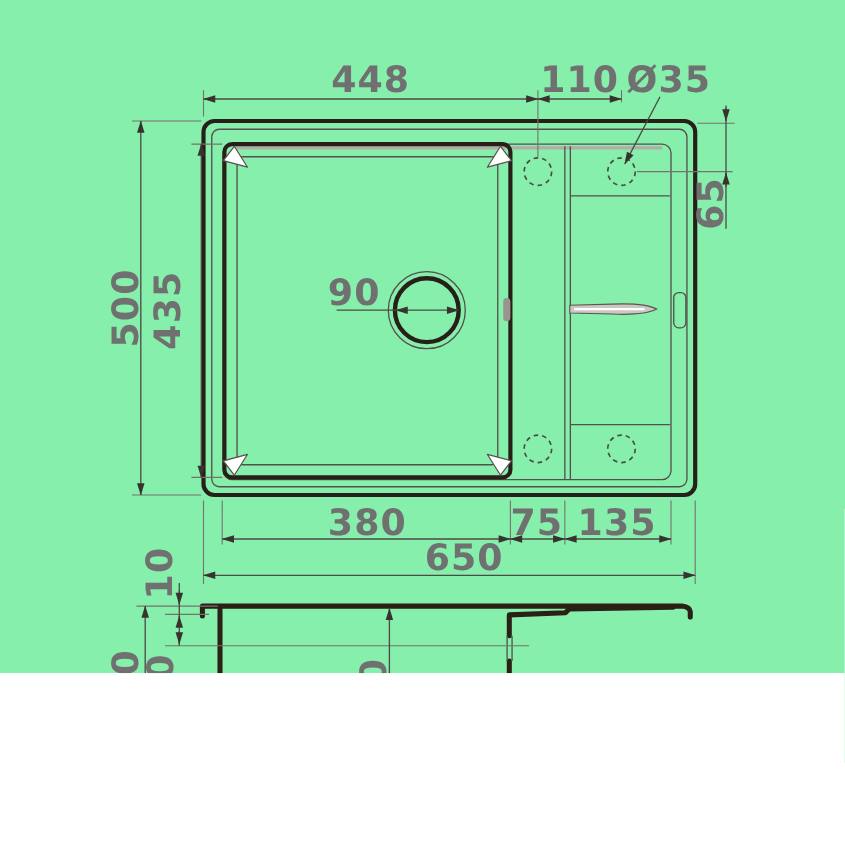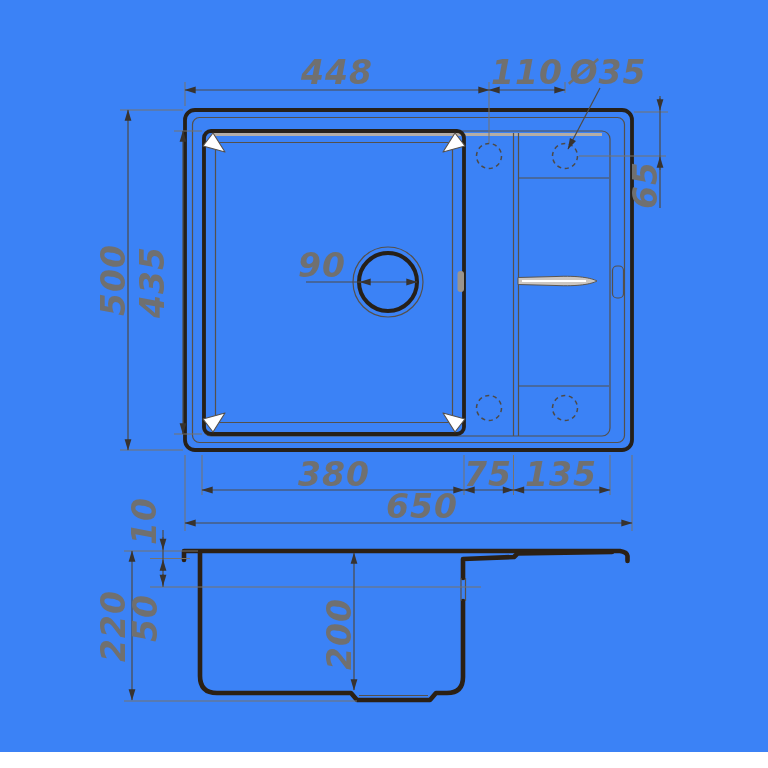--- a/index.html
+++ b/index.html
@@ -1,16 +1,16 @@
 <!DOCTYPE html>
 <html><head>
 <meta charset="utf-8">
 <style>
   html,body{margin:0;padding:0;background:#ffffff;}
-  .canvas{position:relative;width:768px;height:752px;background:#3b82f6;overflow:hidden;font-style:italic;}
+  .canvas{position:relative;width:768px;height:612px;background:#86efac;overflow:hidden;}
   svg{display:block;}
   .thick{stroke:#262019;stroke-width:3.8;fill:none;stroke-linejoin:round;stroke-linecap:round;}
   .thickc{stroke:#262019;stroke-width:4;fill:none;}
   .thickside{stroke:#2b2015;stroke-width:4.6;fill:none;stroke-linejoin:round;stroke-linecap:round;}
   .thin{stroke:#55504b;stroke-width:1.2;fill:none;}
   .ext{stroke:#77726d;stroke-width:1;fill:none;}
   .dim{stroke:#4e4a46;stroke-width:1.2;fill:none;}
   .gray{stroke:#b3ada7;stroke-width:3;fill:none;}
   .dashc{stroke:#4e4a46;stroke-width:1.5;fill:none;stroke-dasharray:4.2 3.6;}
   .dimtxt{font-family:"DejaVu Sans","Liberation Sans",sans-serif;font-weight:700;font-size:33px;fill:#707070;letter-spacing:1px;}

